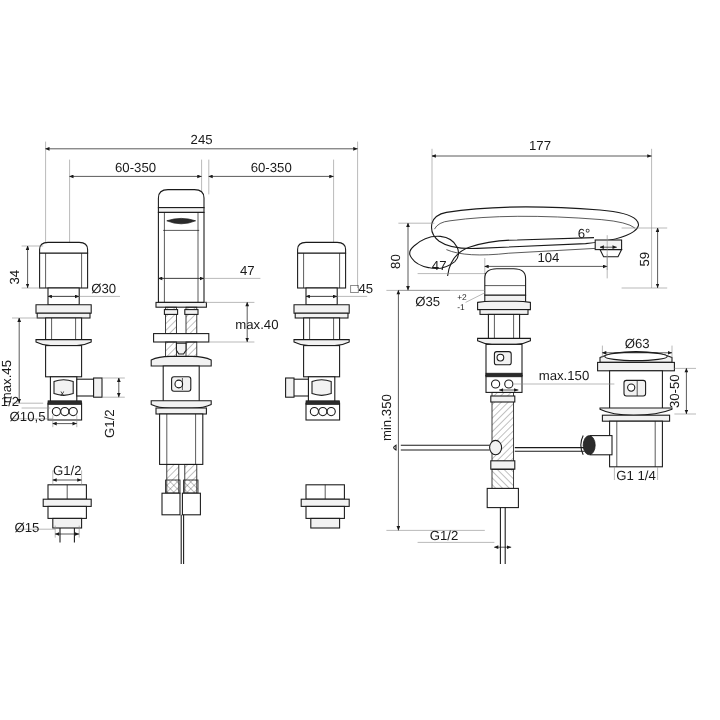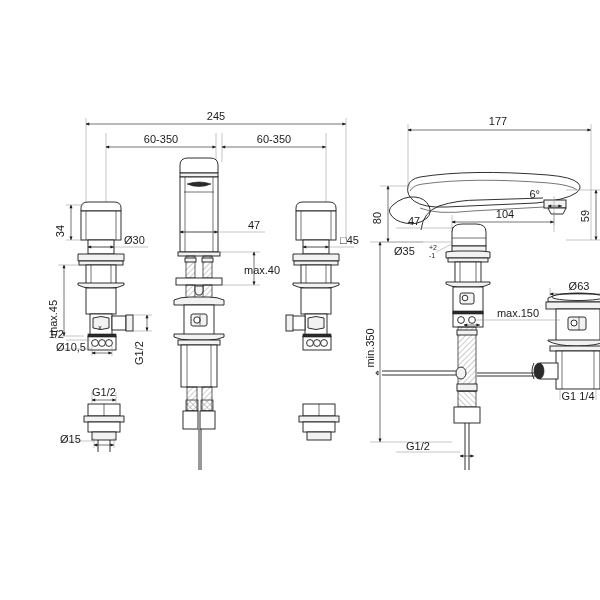--- a/index.html
+++ b/index.html
@@ -1,17 +1,17 @@
 <!DOCTYPE html>
 <html><head>
 <meta charset="utf-8">
 <style>
   html,body{margin:0;padding:0;background:#ffffff;}
   body{width:600px;height:600px;font-family:"Liberation Sans",sans-serif;position:relative;overflow:hidden;}
-  #stage{position:absolute;left:0;top:0;width:529px;height:600px;margin-left:48px;}
+  #stage{position:absolute;left:0;top:0;width:529px;height:600px;}
   svg{display:block;}
   .dimtxt{font-family:"Liberation Sans",sans-serif;font-size:11px;fill:#1a1a1a;}
   .dimtxt-sm{font-family:"Liberation Sans",sans-serif;font-size:7px;fill:#1a1a1a;}
   .ln{stroke:#1a1a1a;fill:none;}
   .thin{stroke-width:0.6;}
   .med{stroke-width:0.9;}
   .ext{stroke:#8a8a8a;stroke-width:0.5;fill:none;}
   .body-fill{fill:#ffffff;stroke:#1a1a1a;stroke-width:0.9;}
   .body-fill2{fill:#f2f2f2;stroke:#1a1a1a;stroke-width:0.9;}
   .dark{fill:#2b2b2b;stroke:#1a1a1a;stroke-width:0.6;}

